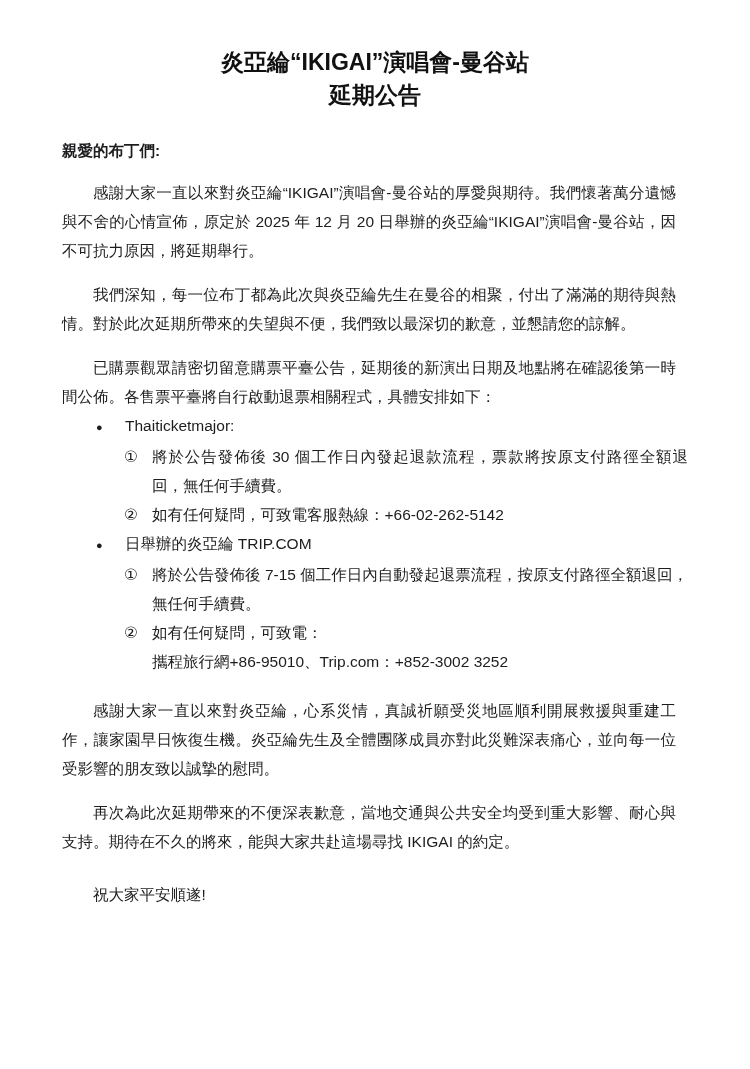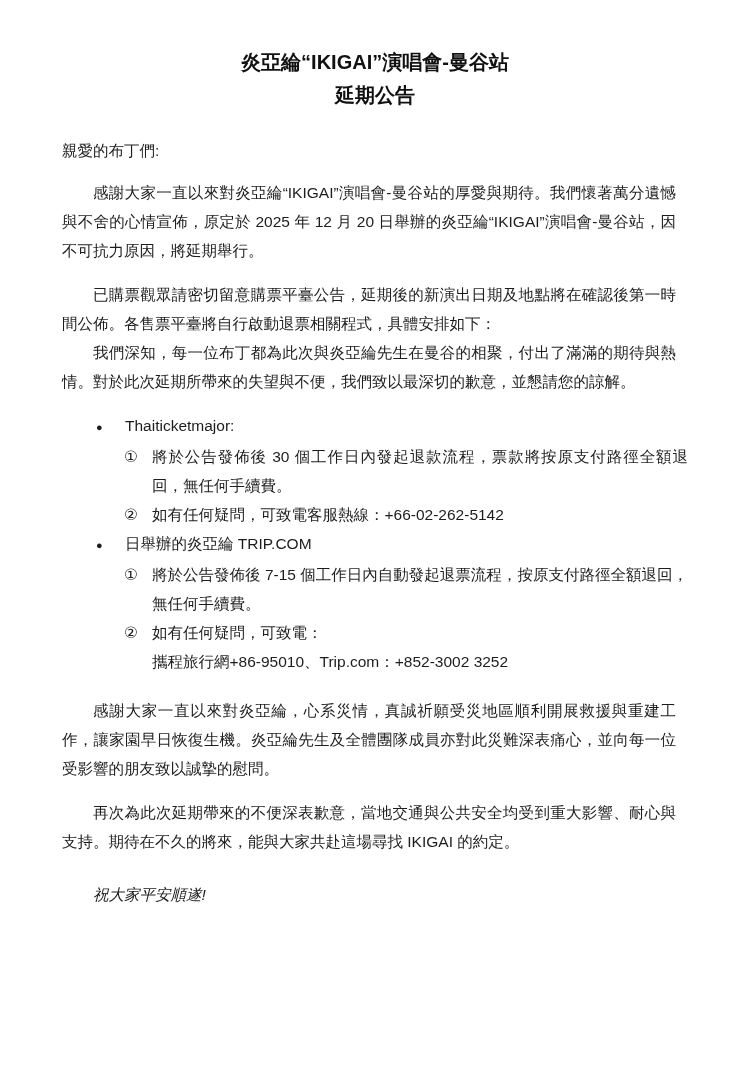--- a/index.html
+++ b/index.html
@@ -11,26 +11,26 @@
     padding:46px 62px 40px 62px;
     font-family:"Liberation Sans","DejaVu Sans",sans-serif;
     color:#1d1d1f;
     font-size:15.5px;
     line-height:29px;
   }
   .title {
     text-align:center;
     font-weight:700;
     color:#111111;
-    font-size:20px;
+    font-size:23px;
     line-height:33px;
     margin-bottom:24px;
   }
   .title span { display:block; }
-  .salutation { margin:0 0 13px 0; }
+  .salutation { margin:0 0 13px 0;font-weight:bold; }
   .para {
     text-indent:2em;
     text-align:justify;
     margin:0 12px 15px 0;
   }
   .para.no-gap { margin-bottom:0; }
   .platform {
     display:flex;
     padding-left:34px;
     align-items:baseline;
@@ -48,41 +48,40 @@
   .sub-marker {
     width:28px;
     flex:0 0 28px;
   }
   .sub-text { flex:1; text-align:justify; }
   .sub-cont { padding-left:90px; }
   .list-block { margin-bottom:20px; }
   .wish {
     text-indent:2em;
     margin:24px 0 0 0;
-    font-style:italic;
   }
 </style>
 </head>
 <body>
 
 <div class="page">
 
   <h1 class="title">
     <span>炎亞綸“IKIGAI”演唱會-曼谷站</span>
     <span>延期公告</span>
   </h1>
 
   <p class="salutation">親愛的布丁們:</p>
 
   <p class="para">感謝大家一直以來對炎亞綸“IKIGAI”演唱會-曼谷站的厚愛與期待。我們懷著萬分遺憾與不舍的心情宣佈，原定於 2025 年 12 月 20 日舉辦的炎亞綸“IKIGAI”演唱會-曼谷站，因不可抗力原因，將延期舉行。</p>
 
 
+  <p class="para">我們深知，每一位布丁都為此次與炎亞綸先生在曼谷的相聚，付出了滿滿的期待與熱情。對於此次延期所帶來的失望與不便，我們致以最深切的歉意，並懇請您的諒解。</p>
+
   <p class="para no-gap">已購票觀眾請密切留意購票平臺公告，延期後的新演出日期及地點將在確認後第一時間公佈。各售票平臺將自行啟動退票相關程式，具體安排如下：</p>
-
-  <p class="para">我們深知，每一位布丁都為此次與炎亞綸先生在曼谷的相聚，付出了滿滿的期待與熱情。對於此次延期所帶來的失望與不便，我們致以最深切的歉意，並懇請您的諒解。</p>
 
   <div class="list-block">
 
     <div class="platform">
       <span class="bullet">●</span>
       <span>Thaiticketmajor:</span>
     </div>
     <div class="sub-item">
       <span class="sub-marker">①</span>
       <span class="sub-text">將於公告發佈後 30 個工作日內發起退款流程，票款將按原支付路徑全額退回，無任何手續費。</span>

